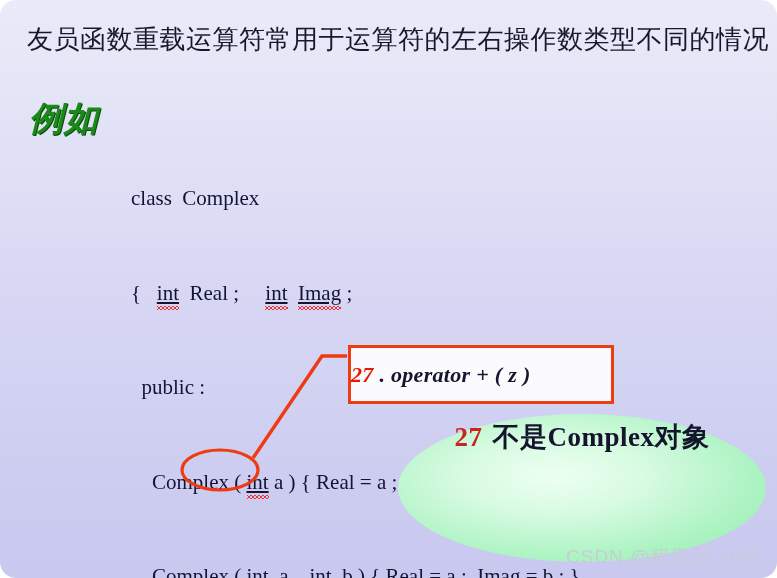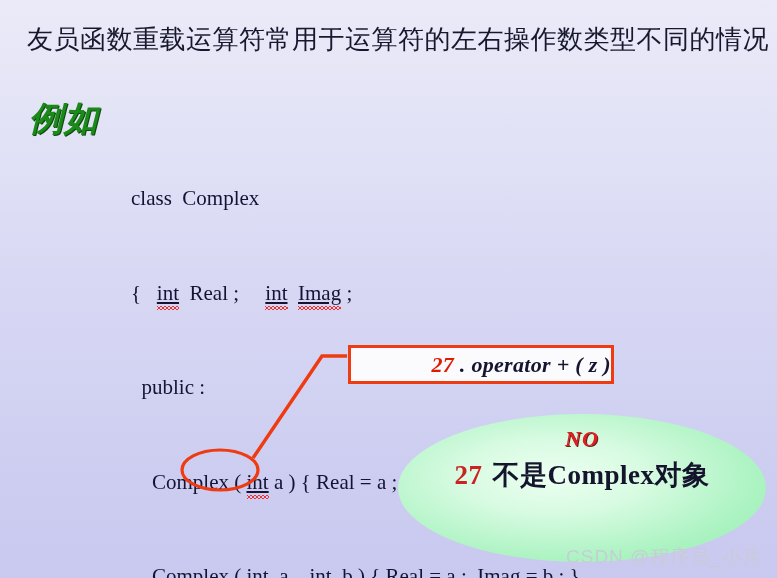--- a/index.html
+++ b/index.html
@@ -11,20 +11,21 @@
     height: 578px;
     overflow: hidden;
     font-family: "Liberation Serif", serif;
   }
   #slide {
     position: relative;
     width: 777px;
     height: 578px;
     background: linear-gradient(to bottom, #eaeaf8 0%, #e4e4f7 18%, #d8d8f4 48%, #cdcdf1 82%, #c9c9f0 100%);
     overflow: hidden;
+    border-radius: 16px;
   }
 
   
   #title {
     position: absolute;
     left: 27px;
     top: 22px;
     width: 730px;
     font-family: "DejaVu Sans", sans-serif;
     font-size: 26px;
@@ -78,26 +79,26 @@
     background-size: 4px 4px;
     background-repeat: repeat-x;
   }
 
   
   #callout-box {
     position: absolute;
     left: 348px;
     top: 345px;
     width: 266px;
-    height: 39px;
+    height: 59px;
     border: 3px solid #ef3b11;
     background: #fbfbfd;
     display: flex;
     align-items: center;
-    justify-content: flex-end;
+    justify-content: flex-start;
     box-sizing: border-box;
   }
   #callout-text {
     font-family: "Liberation Serif", serif;
     font-style: italic;
     font-weight: bold;
     font-size: 22px;
     color: #15152f;
     white-space: pre;
     letter-spacing: 0.3px;
@@ -202,19 +203,18 @@
     <span id="callout-text"><span class="num">27</span><span> . operator + ( z )</span></span>
   </div>
 
   <svg id="overlay" viewBox="0 0 777 578">
     <polyline points="253,458 322,356 347,356" fill="none" stroke="#ef3b11" stroke-width="3.5" stroke-linejoin="miter" stroke-linecap="butt"></polyline>
     <ellipse cx="220" cy="470" rx="38" ry="20" fill="none" stroke="#ef3b11" stroke-width="3.2"></ellipse>
   </svg>
 
   <div id="green-ellipse"></div>
   <div id="ellipse-content">
-    <div id="no-label">NO</div>
     <div class="ell-line"><span class="num27">27</span><span> 不是</span><span class="en">Complex</span><span>对象</span></div>
   </div>
 
   <div id="watermark">CSDN @程序员_小兵</div>
 
 </div>
 
 </body></html>

